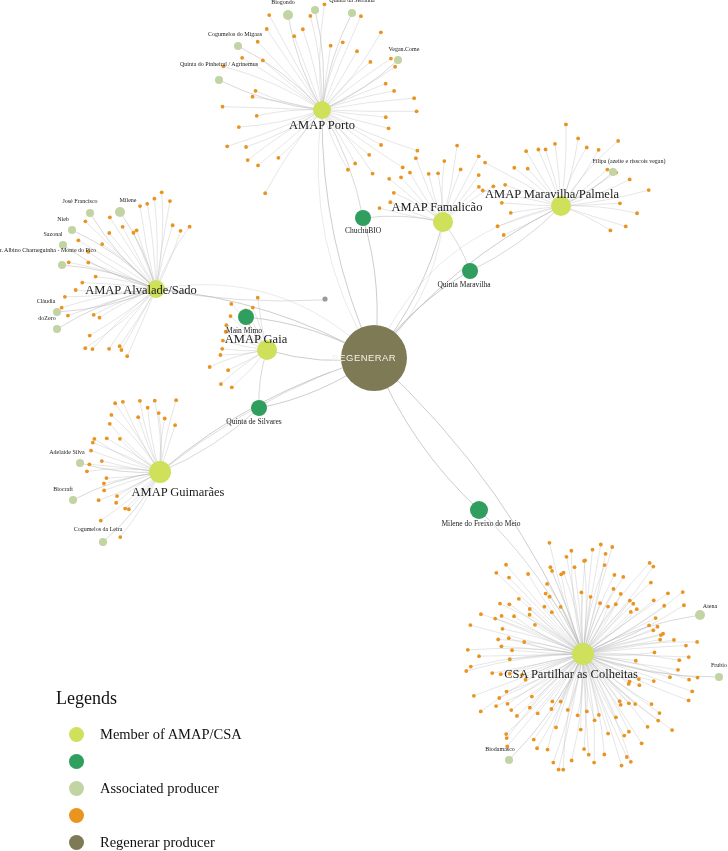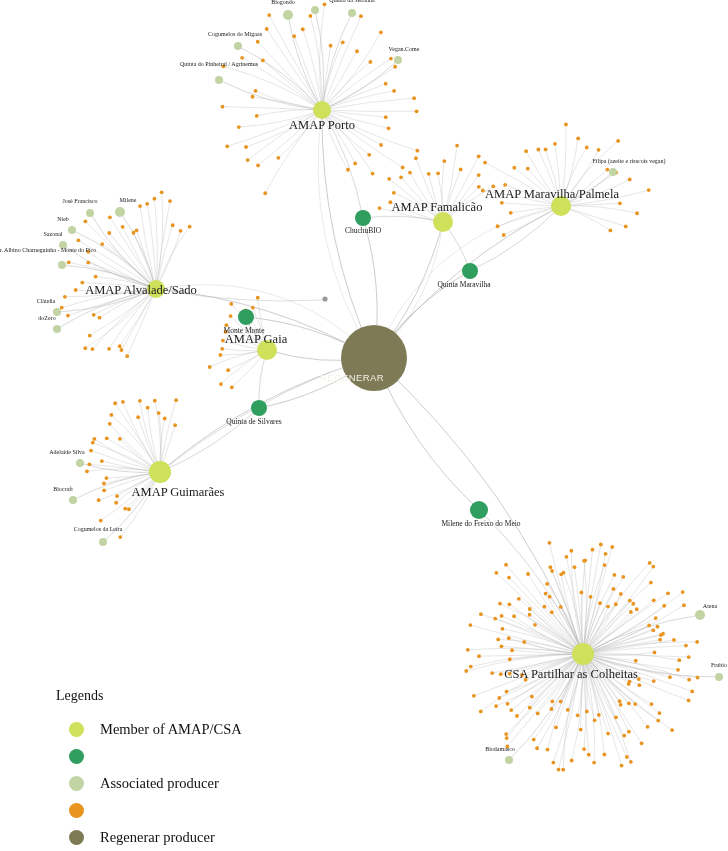--- a/index.html
+++ b/index.html
@@ -53,21 +53,21 @@
   }
   
   #legend {
     position: absolute;
     left: 56px;
     top: 688px;
     width: 330px;
   }
   #legend h2 {
     margin: 0 0 12px 0;
-    font-size: 14px;
+    font-size: 18px;
     font-weight: normal;
     font-family: "Liberation Serif", serif;
     color: #111;
   }
   .legend-row {
     display: flex;
     align-items: center;
     height: 27px;
   }
   .legend-swatch {
@@ -814,31 +814,31 @@
       <div class="node-label lbl-assoc" style="left: 46px; top: 298px;">Cláudia</div>
       <div class="node-label lbl-assoc" style="left: 47px; top: 315px;">doZero</div>
       <div class="node-label lbl-assoc" style="left: 67px; top: 449px;">Adelaide Silva</div>
       <div class="node-label lbl-assoc" style="left: 63px; top: 486px;">Biocraft</div>
       <div class="node-label lbl-assoc" style="left: 98px; top: 526px;">Cogumelos da Leira</div>
       <div class="node-label lbl-assoc" style="left: 710px; top: 603px;">Atena</div>
       <div class="node-label lbl-assoc" style="left: 719px; top: 662px;">Frubio</div>
       <div class="node-label lbl-assoc" style="left: 500px; top: 746px;">Biodamasco</div>
       <div class="node-label lbl-prod" style="left: 363px; top: 226px; text-align: center;">ChuchuBIO</div>
       <div class="node-label lbl-prod" style="left: 464px; top: 280px;">Quinta Maravilha</div>
-      <div class="node-label lbl-prod" style="left: 244px; top: 326px;">Monte Monte</div>
+      <div class="node-label lbl-prod" style="left: 244px; top: 326px;">Main Mimo</div>
       <div class="node-label lbl-prod" style="left: 254px; top: 417px;">Quinta de Silvares</div>
       <div class="node-label lbl-prod" style="left: 481px; top: 519px;">Milene do Freixo do Meio</div>
       <div class="node-label lbl-amap" style="left: 322px; top: 118px;">AMAP Porto</div>
       <div class="node-label lbl-amap" style="left: 437px; top: 200px;">AMAP Famalicão</div>
       <div class="node-label lbl-amap" style="left: 552px; top: 187px;">AMAP Maravilha/Palmela</div>
       <div class="node-label lbl-amap" style="left: 141px; top: 283px;">AMAP Alvalade/Sado</div>
       <div class="node-label lbl-amap" style="left: 256px; top: 332px;">AMAP Gaia</div>
       <div class="node-label lbl-amap" style="left: 178px; top: 466px; margin-top: 19px;">AMAP Guimarães</div>
       <div class="node-label lbl-amap" style="left: 571px; top: 667px;">CSA Partilhar as Colheitas</div>
-      <div class="node-label lbl-hub" style="left: 352px; top: 352px; margin-top: 20px;">REGENERAR</div>
+      <div class="node-label lbl-hub" style="left: 364px; top: 352px;">REGENERAR</div>
     </div>
 </div>
 
 <div id="legend">
   <h2>Legends</h2>
   <div class="legend-row">
     <span class="legend-swatch" style="background:#cfe05a"></span>
     <span class="legend-text">Member of AMAP/CSA</span>
   </div>
   <div class="legend-row">

